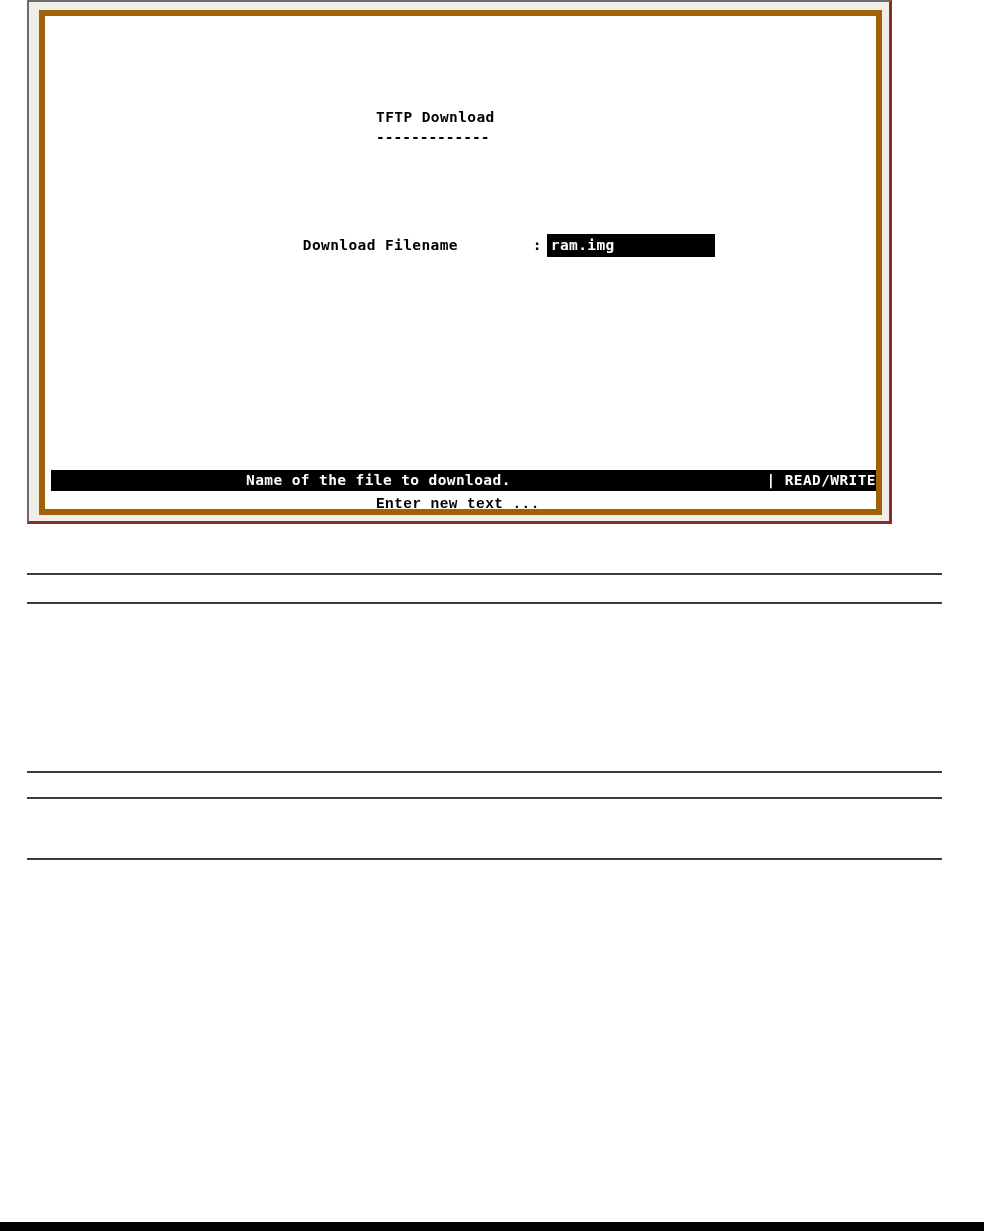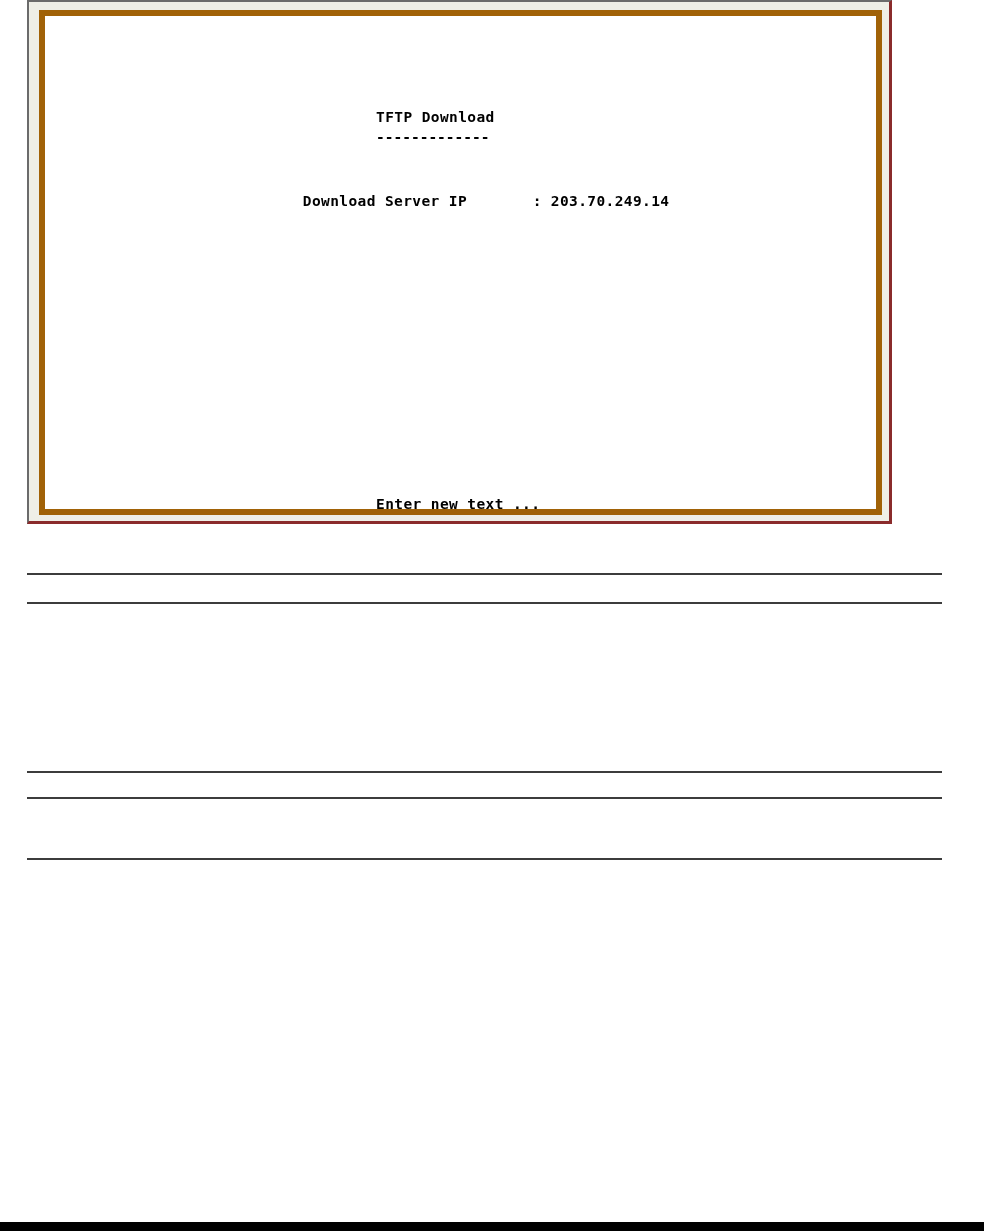--- a/index.html
+++ b/index.html
@@ -116,20 +116,21 @@
     right: 6px;
     top: 2px;
     white-space: pre;
   }
 
   #hint-text {
     position: absolute;
     left: 331px;
     top: 479px;
     white-space: pre;
+    font-family: Liberation Mono, monospace;
   }
 
   
   .doc-rule {
     position: absolute;
     left: 27px;
     width: 915px;
     border: 0;
     border-top: 2px solid #3c3c3c;
     margin: 0;
@@ -153,27 +154,31 @@
 </head>
 <body>
 
 <div id="terminal-panel">
   <div id="terminal-screen">
 
     <div class="term-line" id="title-text">TFTP Download</div>
 
     <div class="term-line" id="title-rule">-------------</div>
 
-    <div class="field-row" id="row-server">
-      <span class="field-label">Download Server IP</span><span class="field-colon">:</span><span class="field-value-plain">203.70.249.14</span>
+
+    <div class="field-row" id="row-filename">
+      <span class="field-label">Download Filename</span><span class="field-colon">:</span><span class="field-value-selected">ram.img</span>
     </div>
 
 
 
-
+    <div id="status-bar">
+      <span id="status-text">Name of the file to download.</span>
+      <span id="status-access">| READ/WRITE</span>
+    </div>
 
     <div class="term-line" id="hint-text">Enter new text ...</div>
 
   </div>
 </div>
 
 <hr class="doc-rule" id="rule-1">
 <hr class="doc-rule" id="rule-2">
 <hr class="doc-rule" id="rule-3">
 <hr class="doc-rule" id="rule-4">

